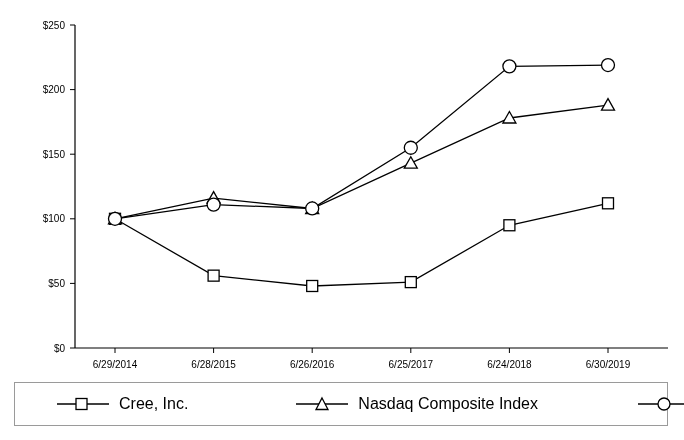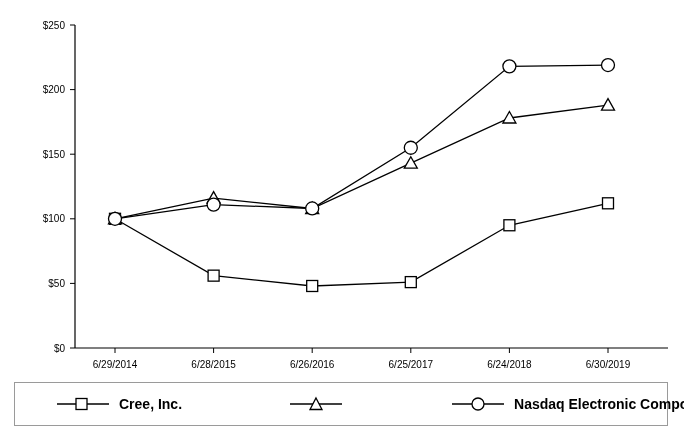--- a/index.html
+++ b/index.html
@@ -80,23 +80,22 @@
   .legend-item.i0 { margin-left: 24px; }
   .legend-item.i1 { margin-left: 108px; }
   .legend-item.i2 { margin-left: 100px; }
   .legend-swatch {
     width: 52px;
     height: 16px;
     margin-right: 10px;
     flex: none;
   }
   .legend-label {
-    font-size: 14px;
+    font-size: 16px;
     color: #000000;
-    font-weight: bold;
   }
 </style>
 </head>
 <body>
 
 <div id="stage">
 
   <svg class="chart" width="684" height="380" viewBox="0 0 684 380">
     <g id="axes">
       <line class="axis-line" x1="75" y1="25" x2="75" y2="348"></line>
@@ -168,20 +167,21 @@
           <line x1="0" y1="8" x2="52" y2="8" stroke="#000" stroke-width="1.3"></line>
           <rect x="19" y="2.5" width="11" height="11" fill="#fff" stroke="#000" stroke-width="1.3"></rect>
         </svg>
         <span class="legend-label">Cree, Inc.</span>
       </div>
       <div class="legend-item i1">
         <svg class="legend-swatch" viewBox="0 0 52 16">
           <line x1="0" y1="8" x2="52" y2="8" stroke="#000" stroke-width="1.3"></line>
           <polygon points="26,2 32,13.5 20,13.5" fill="#fff" stroke="#000" stroke-width="1.3"></polygon>
         </svg>
+        <span class="legend-label">Nasdaq Composite Index</span>
       </div>
       <div class="legend-item i2">
         <svg class="legend-swatch" viewBox="0 0 52 16">
           <line x1="0" y1="8" x2="52" y2="8" stroke="#000" stroke-width="1.3"></line>
           <circle cx="26" cy="8" r="6" fill="#fff" stroke="#000" stroke-width="1.3"></circle>
         </svg>
         <span class="legend-label">Nasdaq Electronic Components Index</span>
       </div>
     </div>
   </div>

